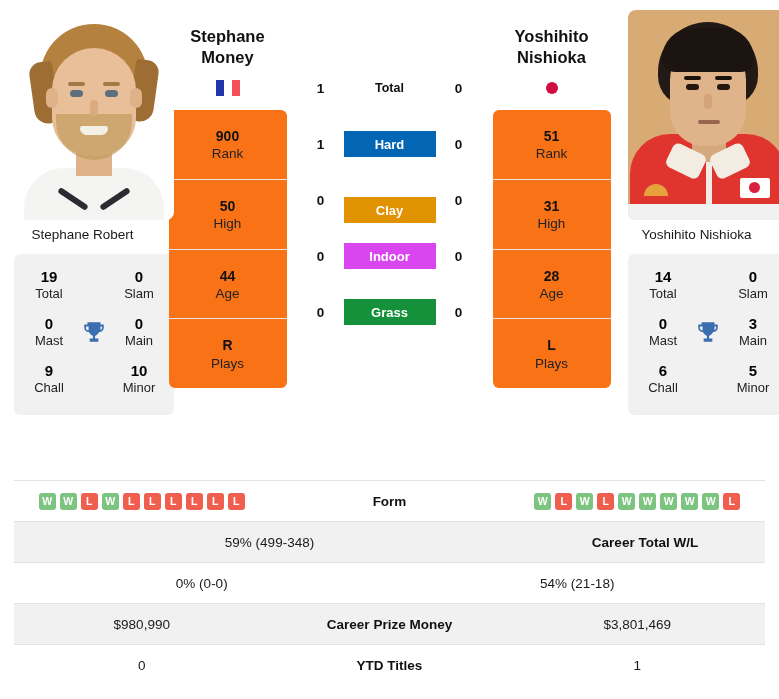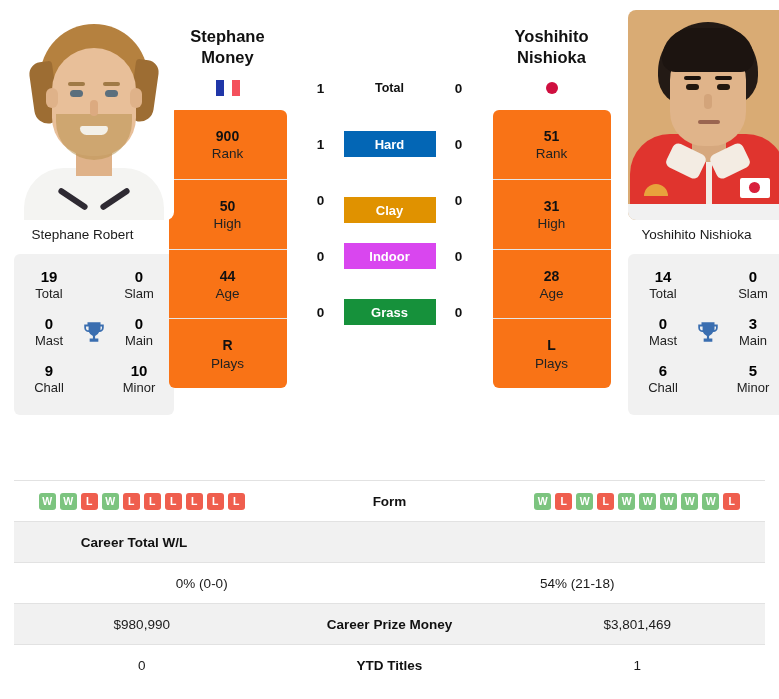--- a/index.html
+++ b/index.html
@@ -401,20 +401,21 @@
           <span class="badge W">W</span>
           <span class="badge W">W</span>
           <span class="badge W">W</span>
           <span class="badge W">W</span>
           <span class="badge W">W</span>
           <span class="badge L">L</span>
         </div>
     </div>
 
     <div class="trow alt">
+      <div class="tcell">59% (499-348)</div>
       <div class="tcell mid">Career Total W/L</div>
     </div>
 
     <div class="trow">
       <div class="tcell">0% (0-0)</div>
       <div class="tcell">54% (21-18)</div>
     </div>
 
     <div class="trow alt">
       <div class="tcell">$980,990</div>

